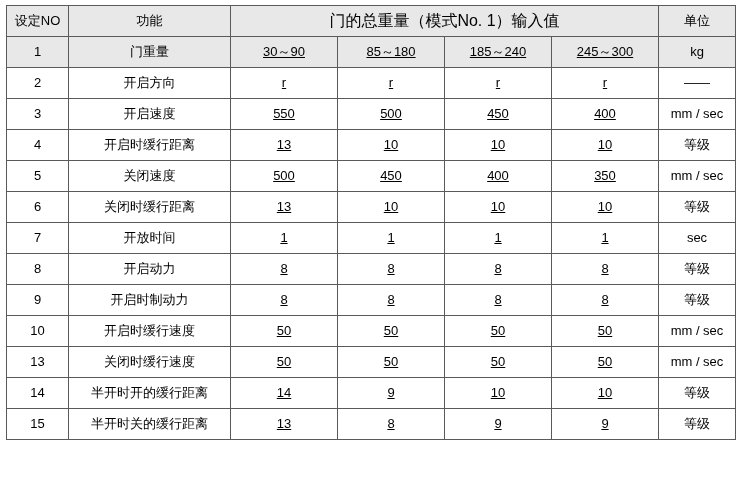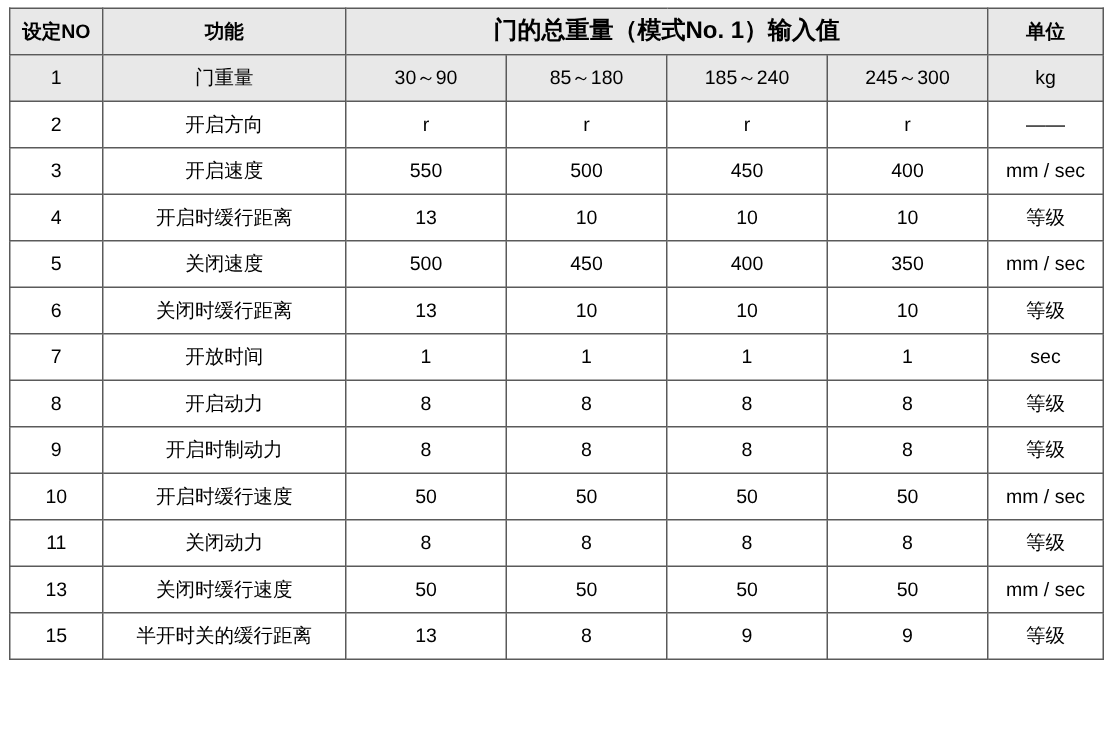--- a/index.html
+++ b/index.html
@@ -43,33 +43,33 @@
     vertical-align: middle;
     font-size: 13px;
     font-weight: normal;
     line-height: 1.2;
     white-space: nowrap;
     overflow: hidden;
   }
   table.param-table thead th {
     background: #e8e8e8;
     font-size: 13px;
-    font-weight: bold;
   }
   table.param-table thead th.group-head {
     font-size: 16px;
   }
   td.col-no {
     font-size: 14px;
   }
   td.col-fn {
     font-size: 13px;
   }
   td.col-val {
     font-size: 13px;
+    text-decoration: underline;
   }
   td.col-unit {
     font-size: 11px;
     margin-left: 16px;
   }
   tr.row-first td.col-no,
   tr.row-first td.col-fn {
     background: #e8e8e8;
   }
   tr.row-first td.col-val,
@@ -193,41 +193,41 @@
       <tr>
         <td class="col-no">10</td>
         <td class="col-fn">开启时缓行速度</td>
         <td class="col-val">50</td>
         <td class="col-val">50</td>
         <td class="col-val">50</td>
         <td class="col-val">50</td>
         <td class="col-unit">mm / sec</td>
       </tr>
 
-      <tr>
-        <td class="col-no">11</td>
-        <td class="col-fn">关闭动力</td>
-        <td class="col-val">8</td>
-        <td class="col-val">8</td>
-        <td class="col-val">8</td>
-        <td class="col-val">8</td>
-        <td class="col-unit">等级</td>
-      </tr>
 
 
       <tr>
         <td class="col-no">13</td>
         <td class="col-fn">关闭时缓行速度</td>
         <td class="col-val">50</td>
         <td class="col-val">50</td>
         <td class="col-val">50</td>
         <td class="col-val">50</td>
         <td class="col-unit">mm / sec</td>
       </tr>
 
+      <tr>
+        <td class="col-no">14</td>
+        <td class="col-fn">半开时开的缓行距离</td>
+        <td class="col-val">14</td>
+        <td class="col-val">9</td>
+        <td class="col-val">10</td>
+        <td class="col-val">10</td>
+        <td class="col-unit">等级</td>
+      </tr>
 
       <tr>
         <td class="col-no">15</td>
         <td class="col-fn">半开时关的缓行距离</td>
         <td class="col-val">13</td>
         <td class="col-val">8</td>
         <td class="col-val">9</td>
         <td class="col-val">9</td>
         <td class="col-unit">等级</td>
       </tr>

